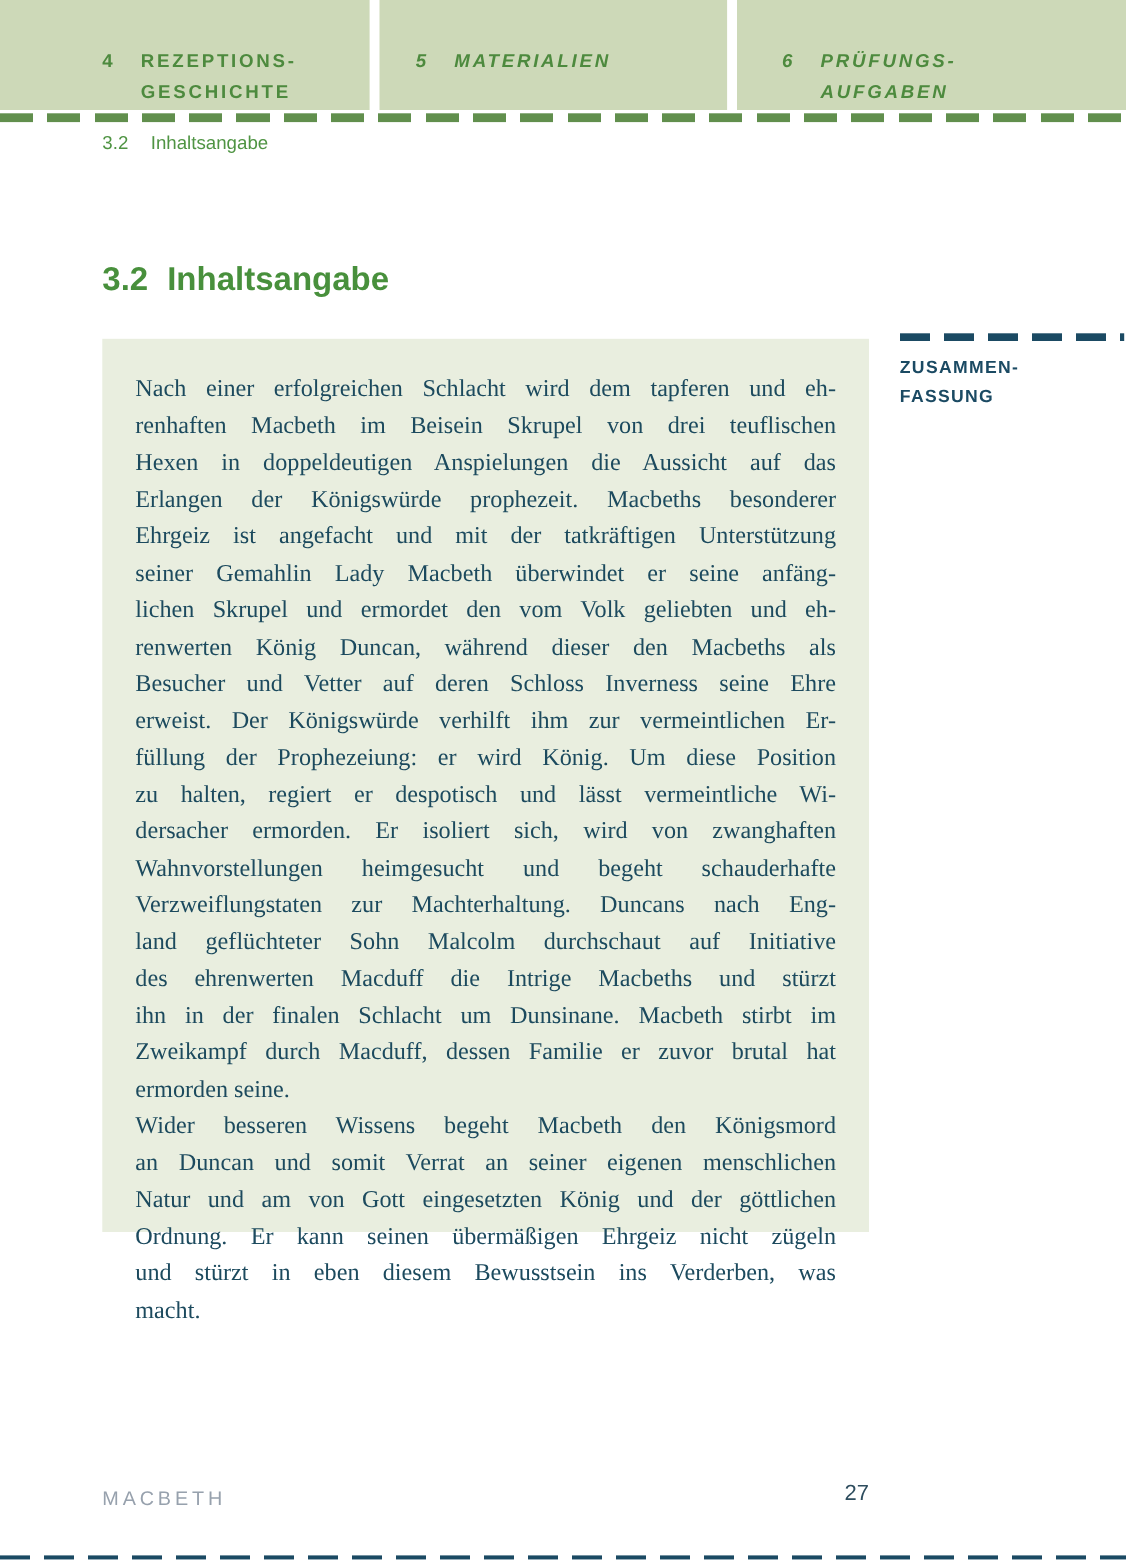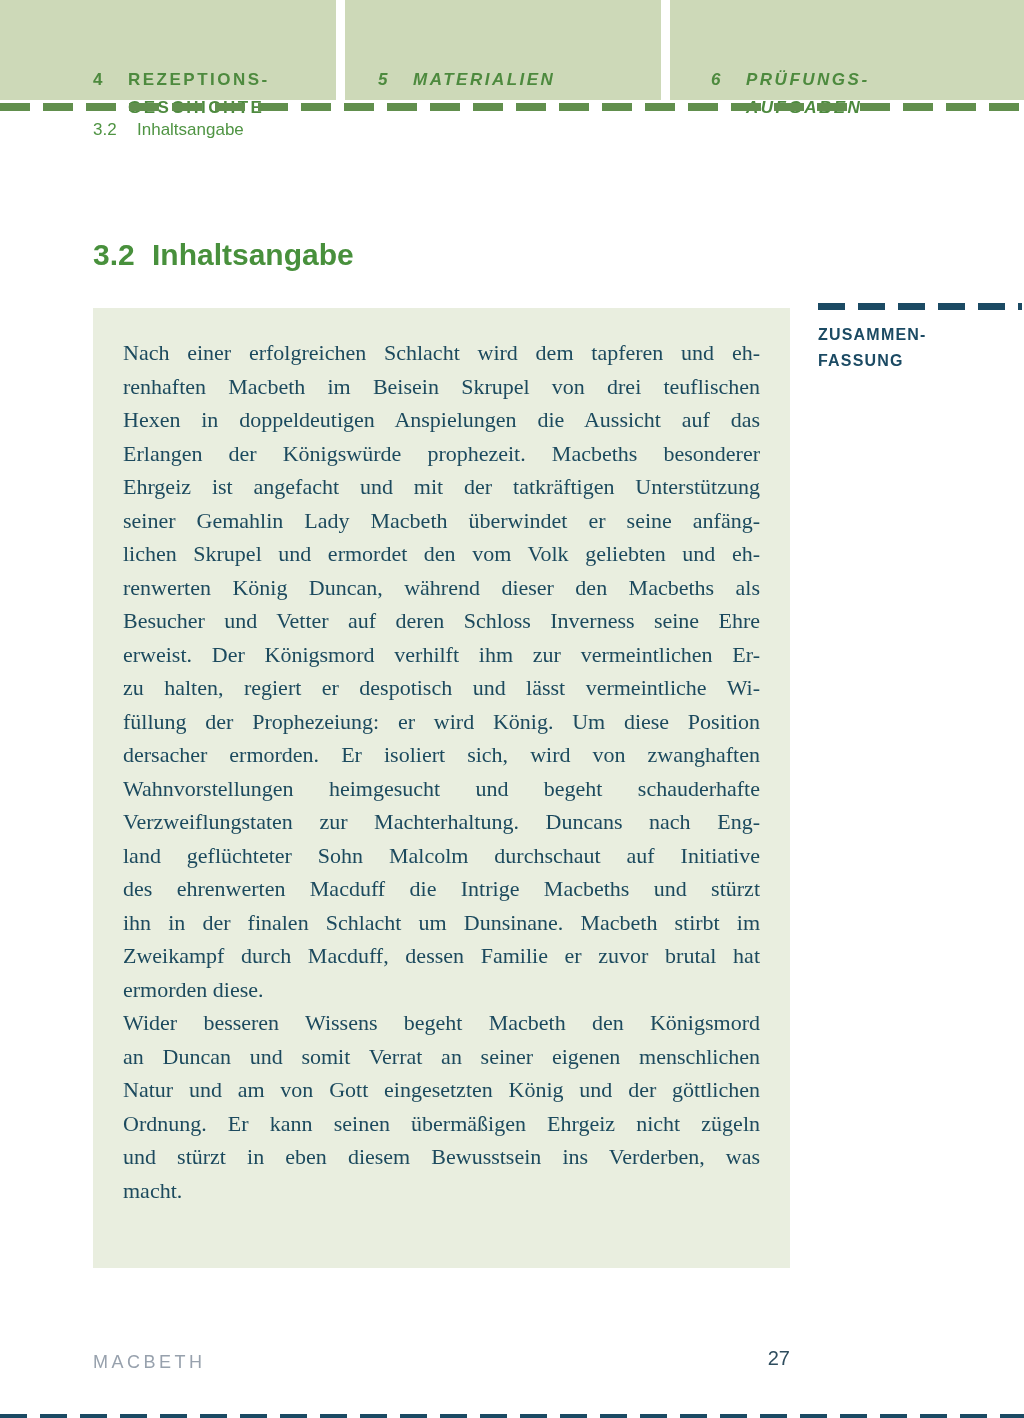--- a/index.html
+++ b/index.html
@@ -22,21 +22,20 @@
   .tab-1 { left: 0;   width: 336px; }
   .tab-2 { left: 345px; width: 316px; }
   .tab-3 { left: 670px; width: 354px; }
   .tab-text {
     position: absolute; top: 42px;
     color: #4d8a3e;
     font-size: 17px; font-weight: bold;
     letter-spacing: 2.5px;
     line-height: 28px;
     white-space: nowrap;
-    margin-top: 24px;
   }
   .tab-1 .tab-text { left: 93px; }
   .tab-2 .tab-text { left: 33px; font-style: italic; }
   .tab-3 .tab-text { left: 41px; font-style: italic; }
   .tab-num { display: inline-block; width: 35px; letter-spacing: 0; }
   .tab-line2 { padding-left: 35px; }
 
   .dash-green {
     position: absolute; top: 103px; left: 0; width: 1024px; height: 8px;
     background: repeating-linear-gradient(90deg, #618f4d 0 30px, transparent 30px 43px);
@@ -52,21 +51,21 @@
   
   .heading {
     position: absolute; top: 237px; left: 93px;
     color: #48903c; font-size: 30px; font-weight: bold; line-height: 36px;
   }
   .heading .h-num { display: inline-block; width: 59px; }
 
   
   .summary-box {
     position: absolute; top: 308px; left: 93px;
-    width: 697px; height: 960px;
+    width: 697px; height: 812px;
     background: #e9eedf;
     padding: 28px 30px 0 30px;
   }
   .summary-text {
     font-family: "Liberation Serif", "DejaVu Serif", serif;
     color: #1c4a5e;
     font-size: 22px;
     line-height: 33.5px;
   }
   .tline { text-align: justify; text-align-last: justify; }
@@ -138,31 +137,31 @@
     <div class="summary-text" id="summary-text">
         <div class="tline">Nach einer erfolgreichen Schlacht wird dem tapferen und eh-</div>
         <div class="tline">renhaften Macbeth im Beisein Skrupel von drei teuflischen</div>
         <div class="tline">Hexen in doppeldeutigen Anspielungen die Aussicht auf das</div>
         <div class="tline">Erlangen der Königswürde prophezeit. Macbeths besonderer</div>
         <div class="tline">Ehrgeiz ist angefacht und mit der tatkräftigen Unterstützung</div>
         <div class="tline">seiner Gemahlin Lady Macbeth überwindet er seine anfäng-</div>
         <div class="tline">lichen Skrupel und ermordet den vom Volk geliebten und eh-</div>
         <div class="tline">renwerten König Duncan, während dieser den Macbeths als</div>
         <div class="tline">Besucher und Vetter auf deren Schloss Inverness seine Ehre</div>
-        <div class="tline">erweist. Der Königsmord verhilft ihm zur vermeintlichen Er-</div>
+        <div class="tline">erweist. Der Königswürde verhilft ihm zur vermeintlichen Er-</div>
+        <div class="tline">füllung der Prophezeiung: er wird König. Um diese Position</div>
         <div class="tline">zu halten, regiert er despotisch und lässt vermeintliche Wi-</div>
-        <div class="tline">füllung der Prophezeiung: er wird König. Um diese Position</div>
         <div class="tline">dersacher ermorden. Er isoliert sich, wird von zwanghaften</div>
         <div class="tline">Wahnvorstellungen heimgesucht und begeht schauderhafte</div>
         <div class="tline">Verzweiflungstaten zur Machterhaltung. Duncans nach Eng-</div>
         <div class="tline">land geflüchteter Sohn Malcolm durchschaut auf Initiative</div>
         <div class="tline">des ehrenwerten Macduff die Intrige Macbeths und stürzt</div>
         <div class="tline">ihn in der finalen Schlacht um Dunsinane. Macbeth stirbt im</div>
         <div class="tline">Zweikampf durch Macduff, dessen Familie er zuvor brutal hat</div>
-        <div class="tline tlast">ermorden diese.</div>
+        <div class="tline tlast">ermorden seine.</div>
         <div class="tline">Wider besseren Wissens begeht Macbeth den Königsmord</div>
         <div class="tline">an Duncan und somit Verrat an seiner eigenen menschlichen</div>
         <div class="tline">Natur und am von Gott eingesetzten König und der göttlichen</div>
         <div class="tline">Ordnung. Er kann seinen übermäßigen Ehrgeiz nicht zügeln</div>
         <div class="tline">und stürzt in eben diesem Bewusstsein ins Verderben, was</div>
         <div class="tline tlast">macht.</div>
       </div>
   </div>
 
   <div class="side-dash"></div>

